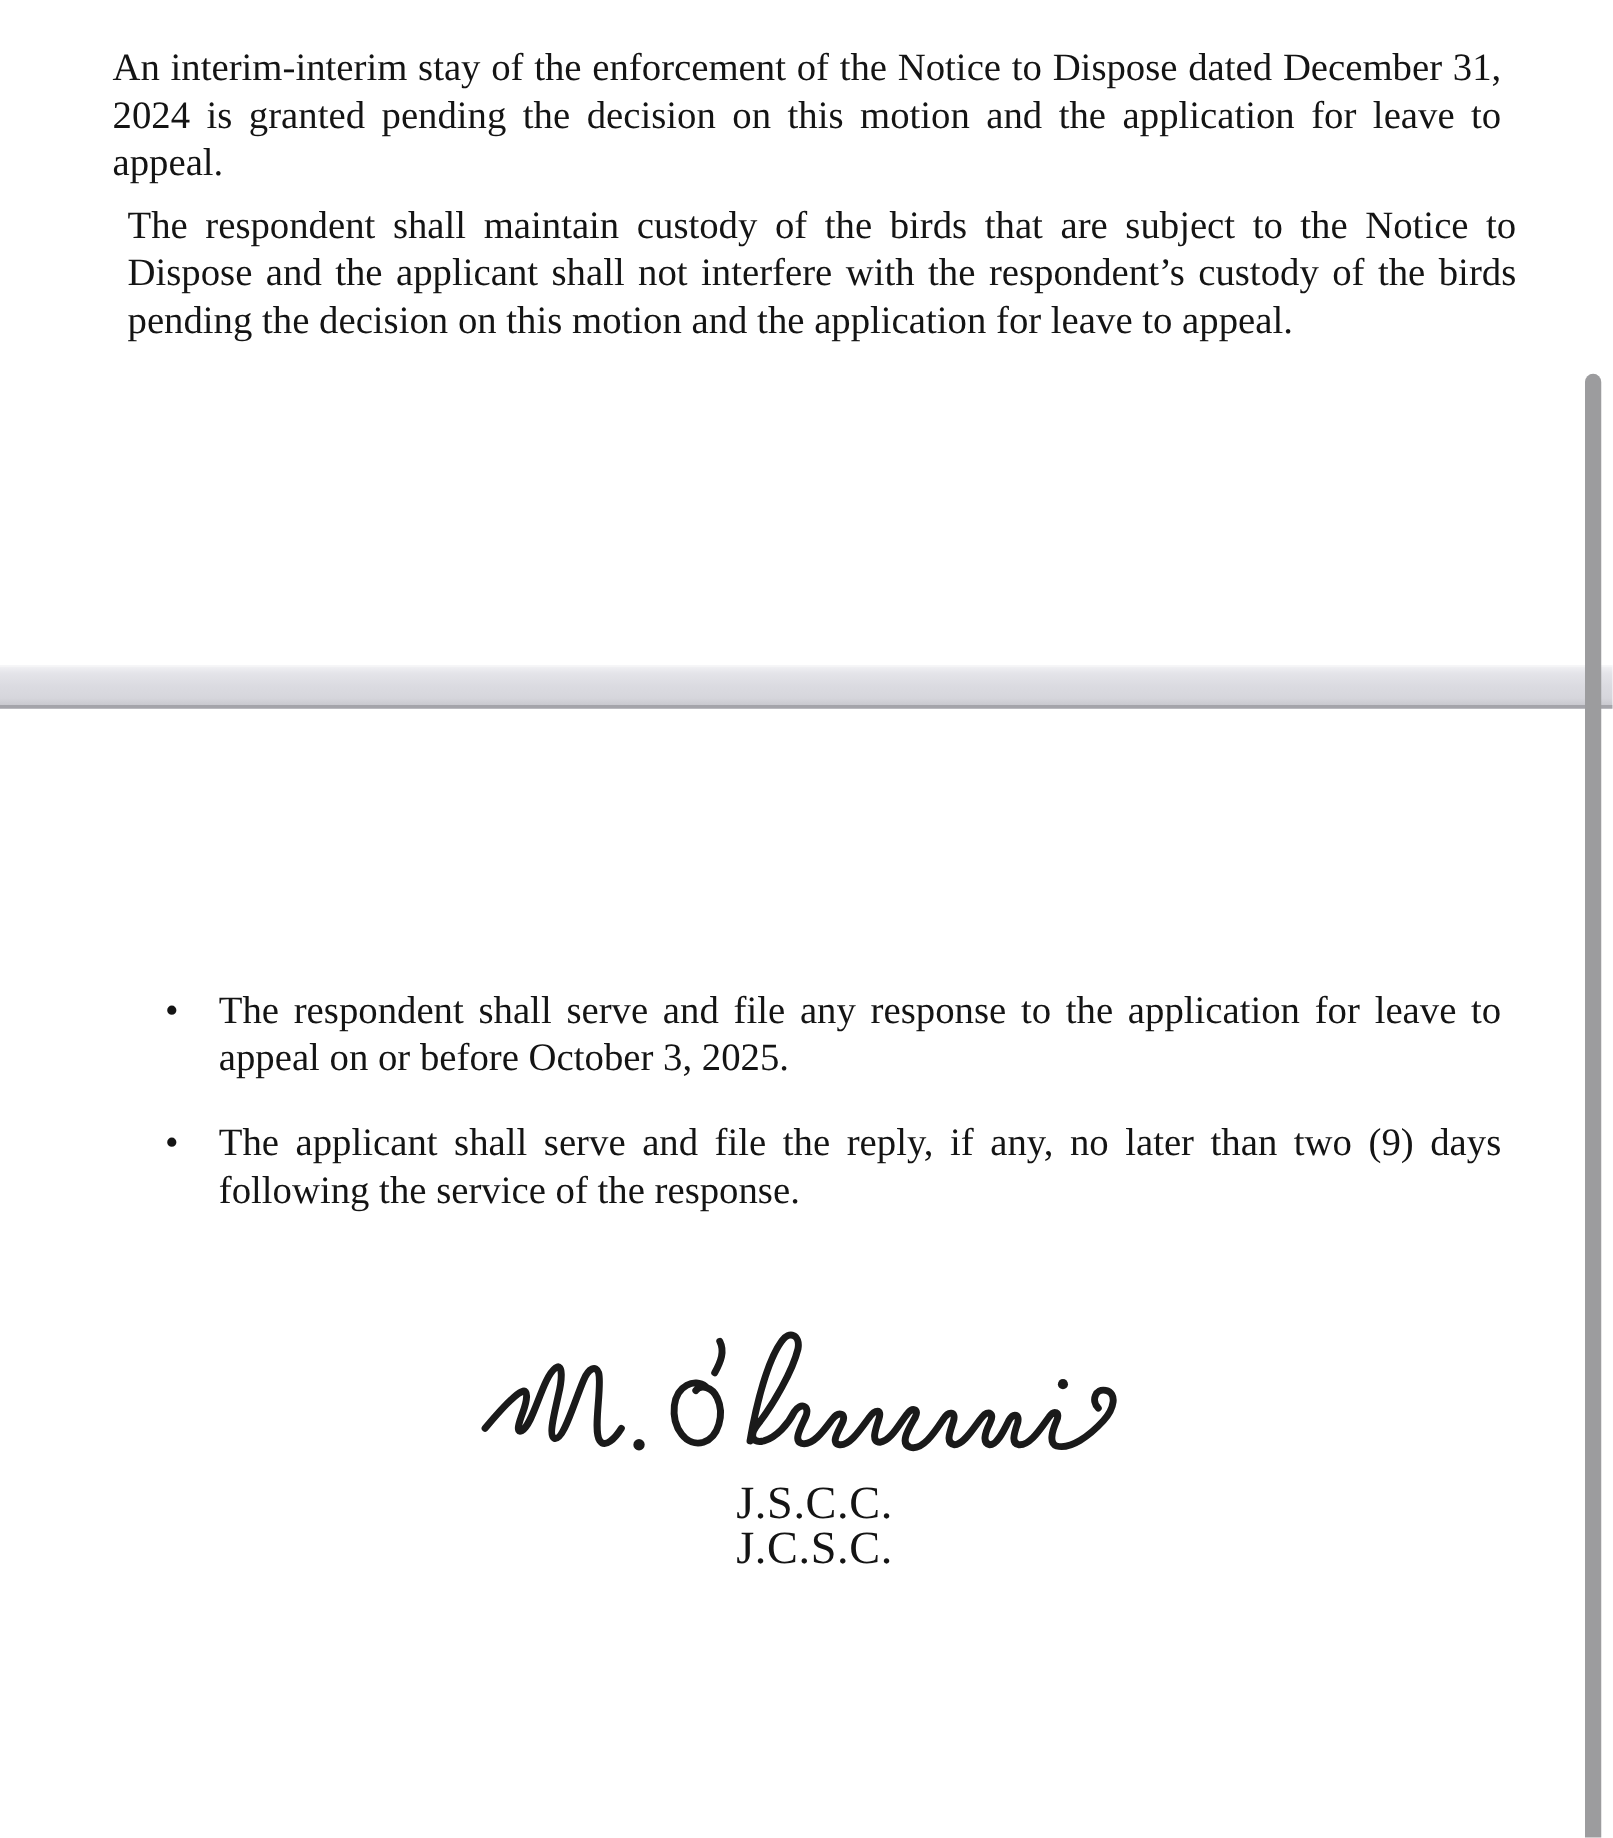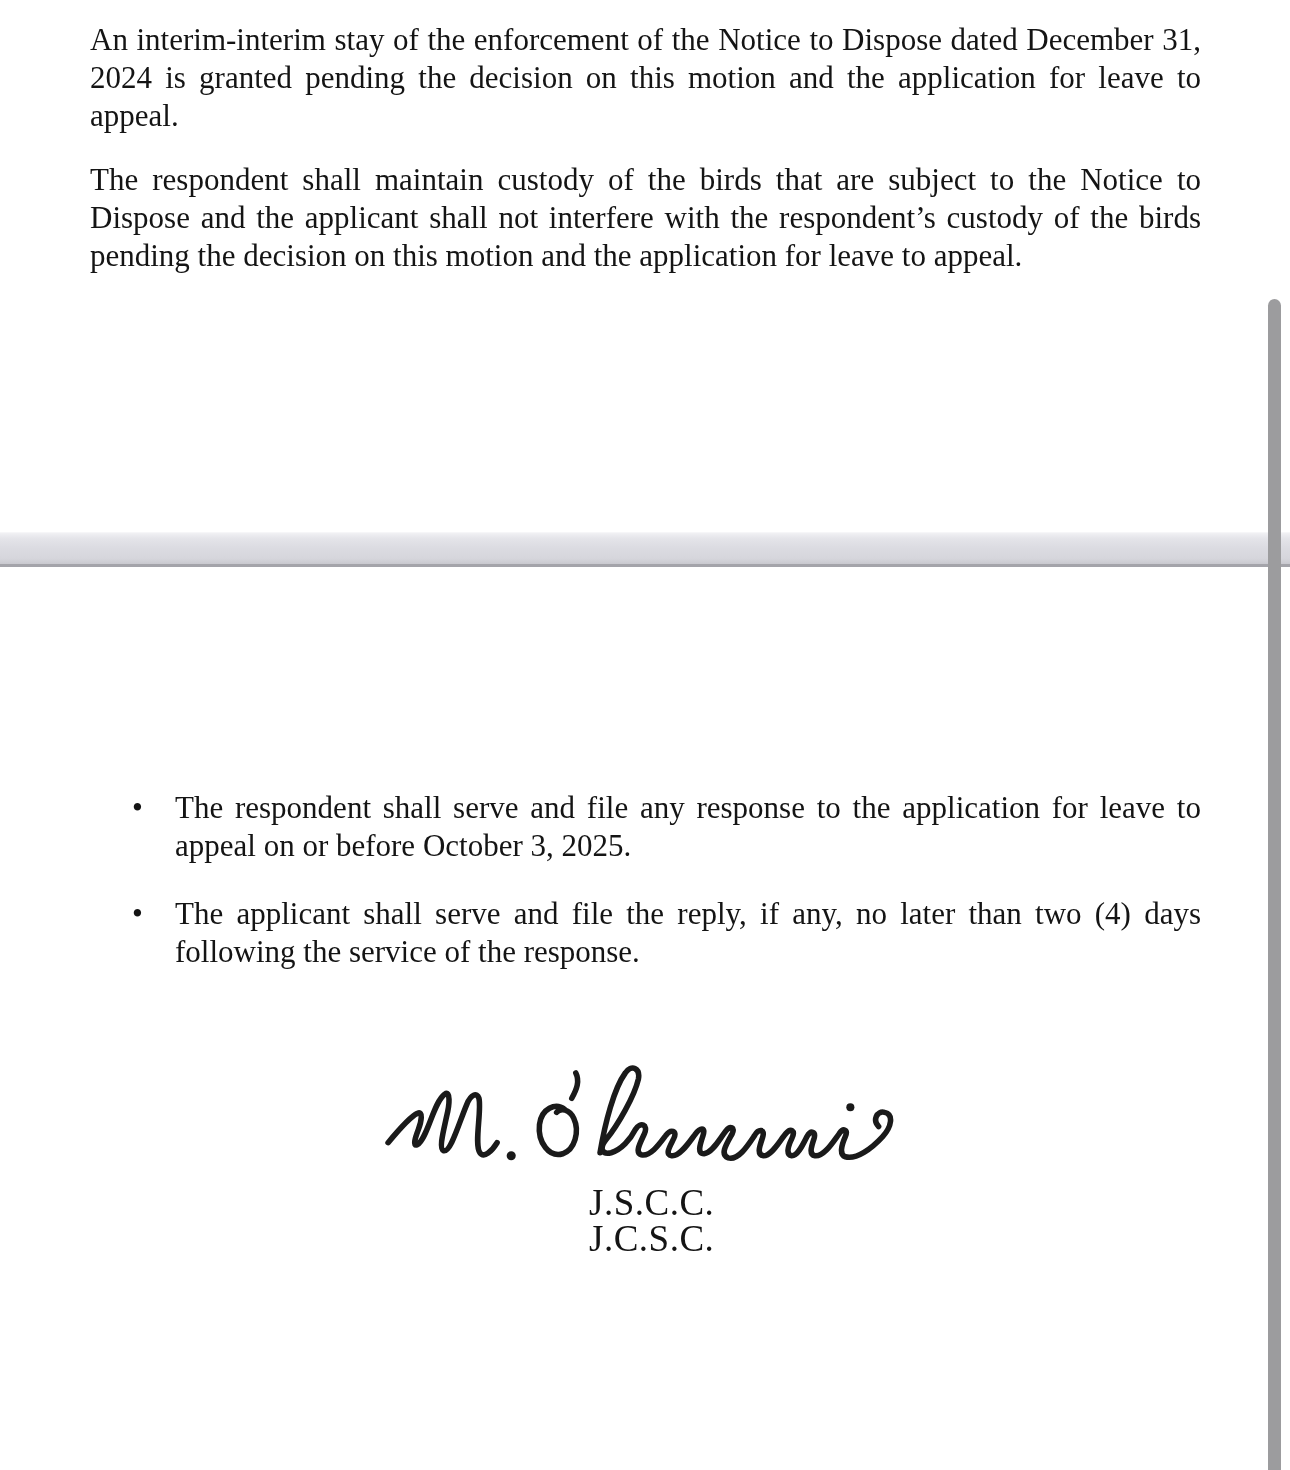--- a/index.html
+++ b/index.html
@@ -22,22 +22,22 @@
   .para{
     position:absolute;
     left:90px;width:1111px;
     margin:0;
     font-size:31px;
     line-height:38px;
     text-align:justify;
     text-justify:inter-word;
     color:var(--ink);
   }
-  .p1{top:21px;}
-  .p2{top:161px;}
+  .p1{top:35px;}
+  .p2{top:161px;margin-left:12px;}
   .p3{top:712px;}
   .page-gap{
     position:absolute;
     left:0;top:532px;
     width:1290px;height:31px;
     background:linear-gradient(180deg,
       var(--gap-light) 0%,
       #e4e4e9 18%,
       var(--gap-mid) 50%,
       #d6d6dc 82%,
@@ -100,21 +100,21 @@
   <div class="page-gap"></div>
 
 
   <div class="bullet-item li1">
     <span class="marker">•</span>
     <span class="btext">The respondent shall serve and file any response to the application for leave to appeal on or before October 3, 2025.</span>
   </div>
 
   <div class="bullet-item li2">
     <span class="marker">•</span>
-    <span class="btext">The applicant shall serve and file the reply, if any, no later than two (4) days following the service of the response.</span>
+    <span class="btext">The applicant shall serve and file the reply, if any, no later than two (9) days following the service of the response.</span>
   </div>
 
   <div class="sig" role="img" aria-label="M. O’Bonsawin">
     <svg viewBox="0 0 535 130" xmlns="http://www.w3.org/2000/svg">
 
       <path d="M8,82 C18,70 30,56 37,53 C43,50 41,61 38,69 C35,77 32,86 37,84 C47,78 53,42 64,34 C70,30 69,44 66,56 C63,70 58,88 63,90 C70,92 78,63 86,44 C90,34 96,32 98,38 C101,49 93,84 99,92 C103,98 111,90 116,82"></path>
       <circle cx="130" cy="95" r="4.5"></circle>
 
       <path d="M183,49 C174,42 160,48 158,64 C156,82 168,97 181,93 C193,89 198,71 192,58 C188,49 179,47 175,52"></path>
 

